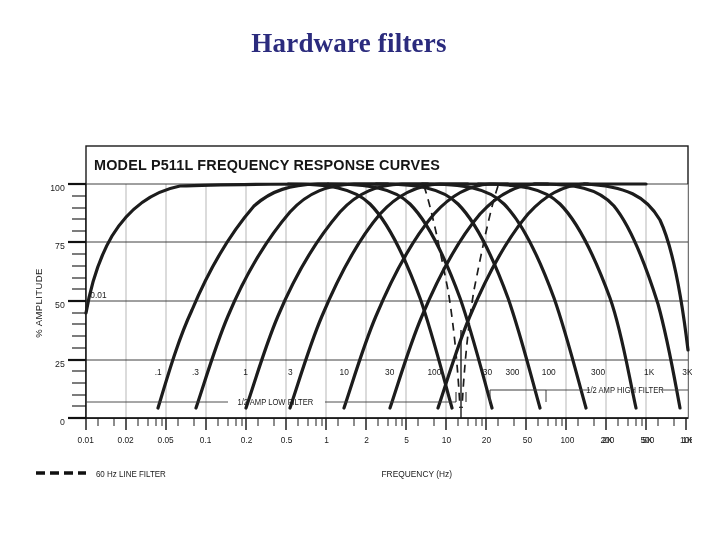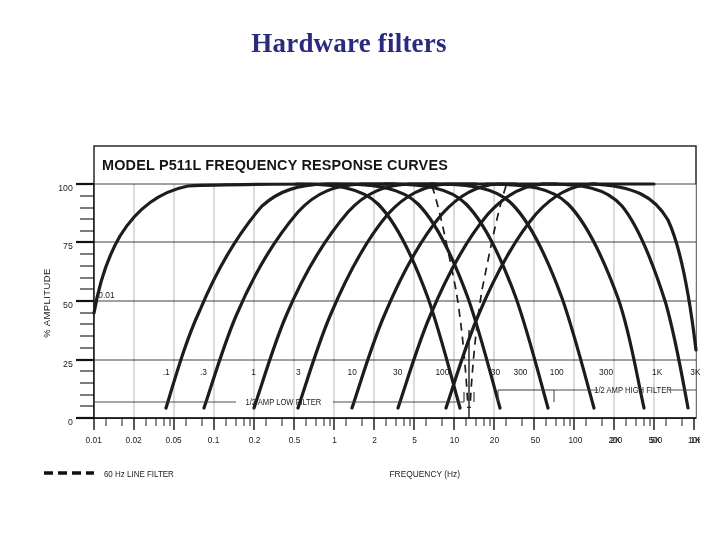--- a/index.html
+++ b/index.html
@@ -32,21 +32,20 @@
     font-size: 27px;
     color: #2b2b7d;
     letter-spacing: 0.2px;
   }
   #chart-figure {
     position: absolute;
     left: 28px;
     top: 140px;
     width: 664px;
     height: 348px;
-    margin-left: 8px;
   }
   #chart-svg {
     display: block;
     width: 664px;
     height: 348px;
   }
 </style>
 </head>
 <body style="background: rgb(255, 255, 255);">
 

